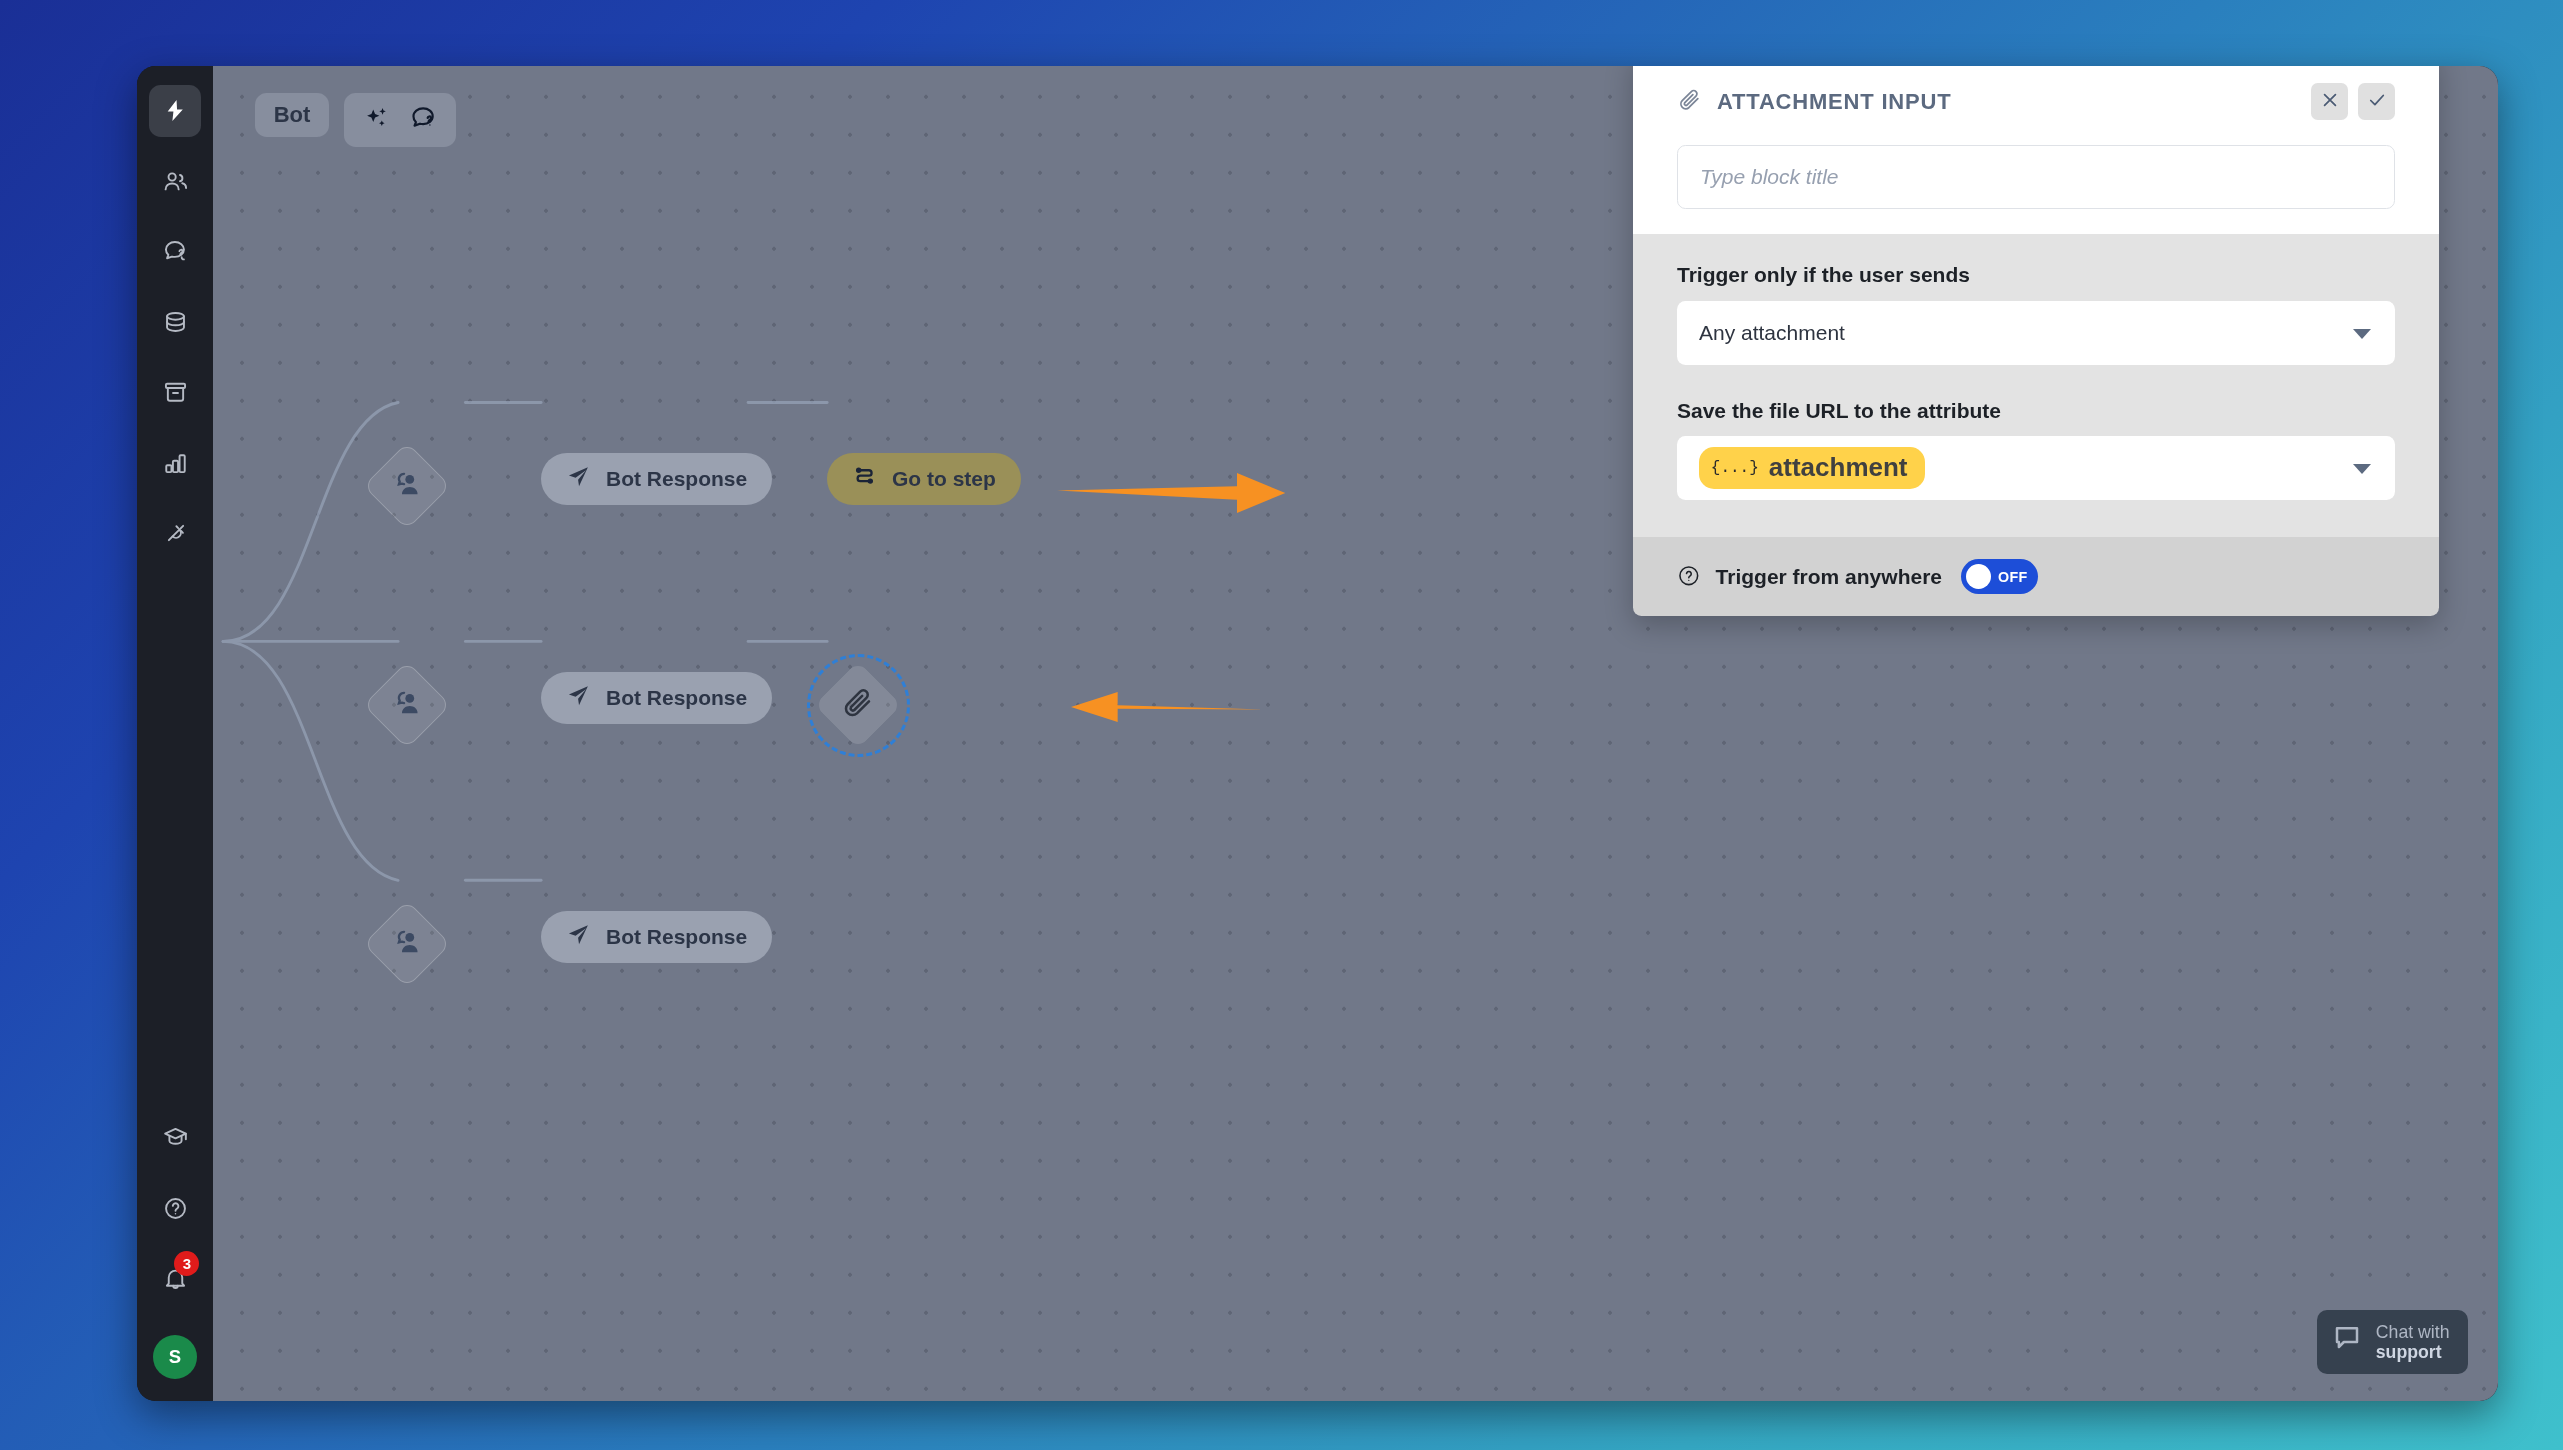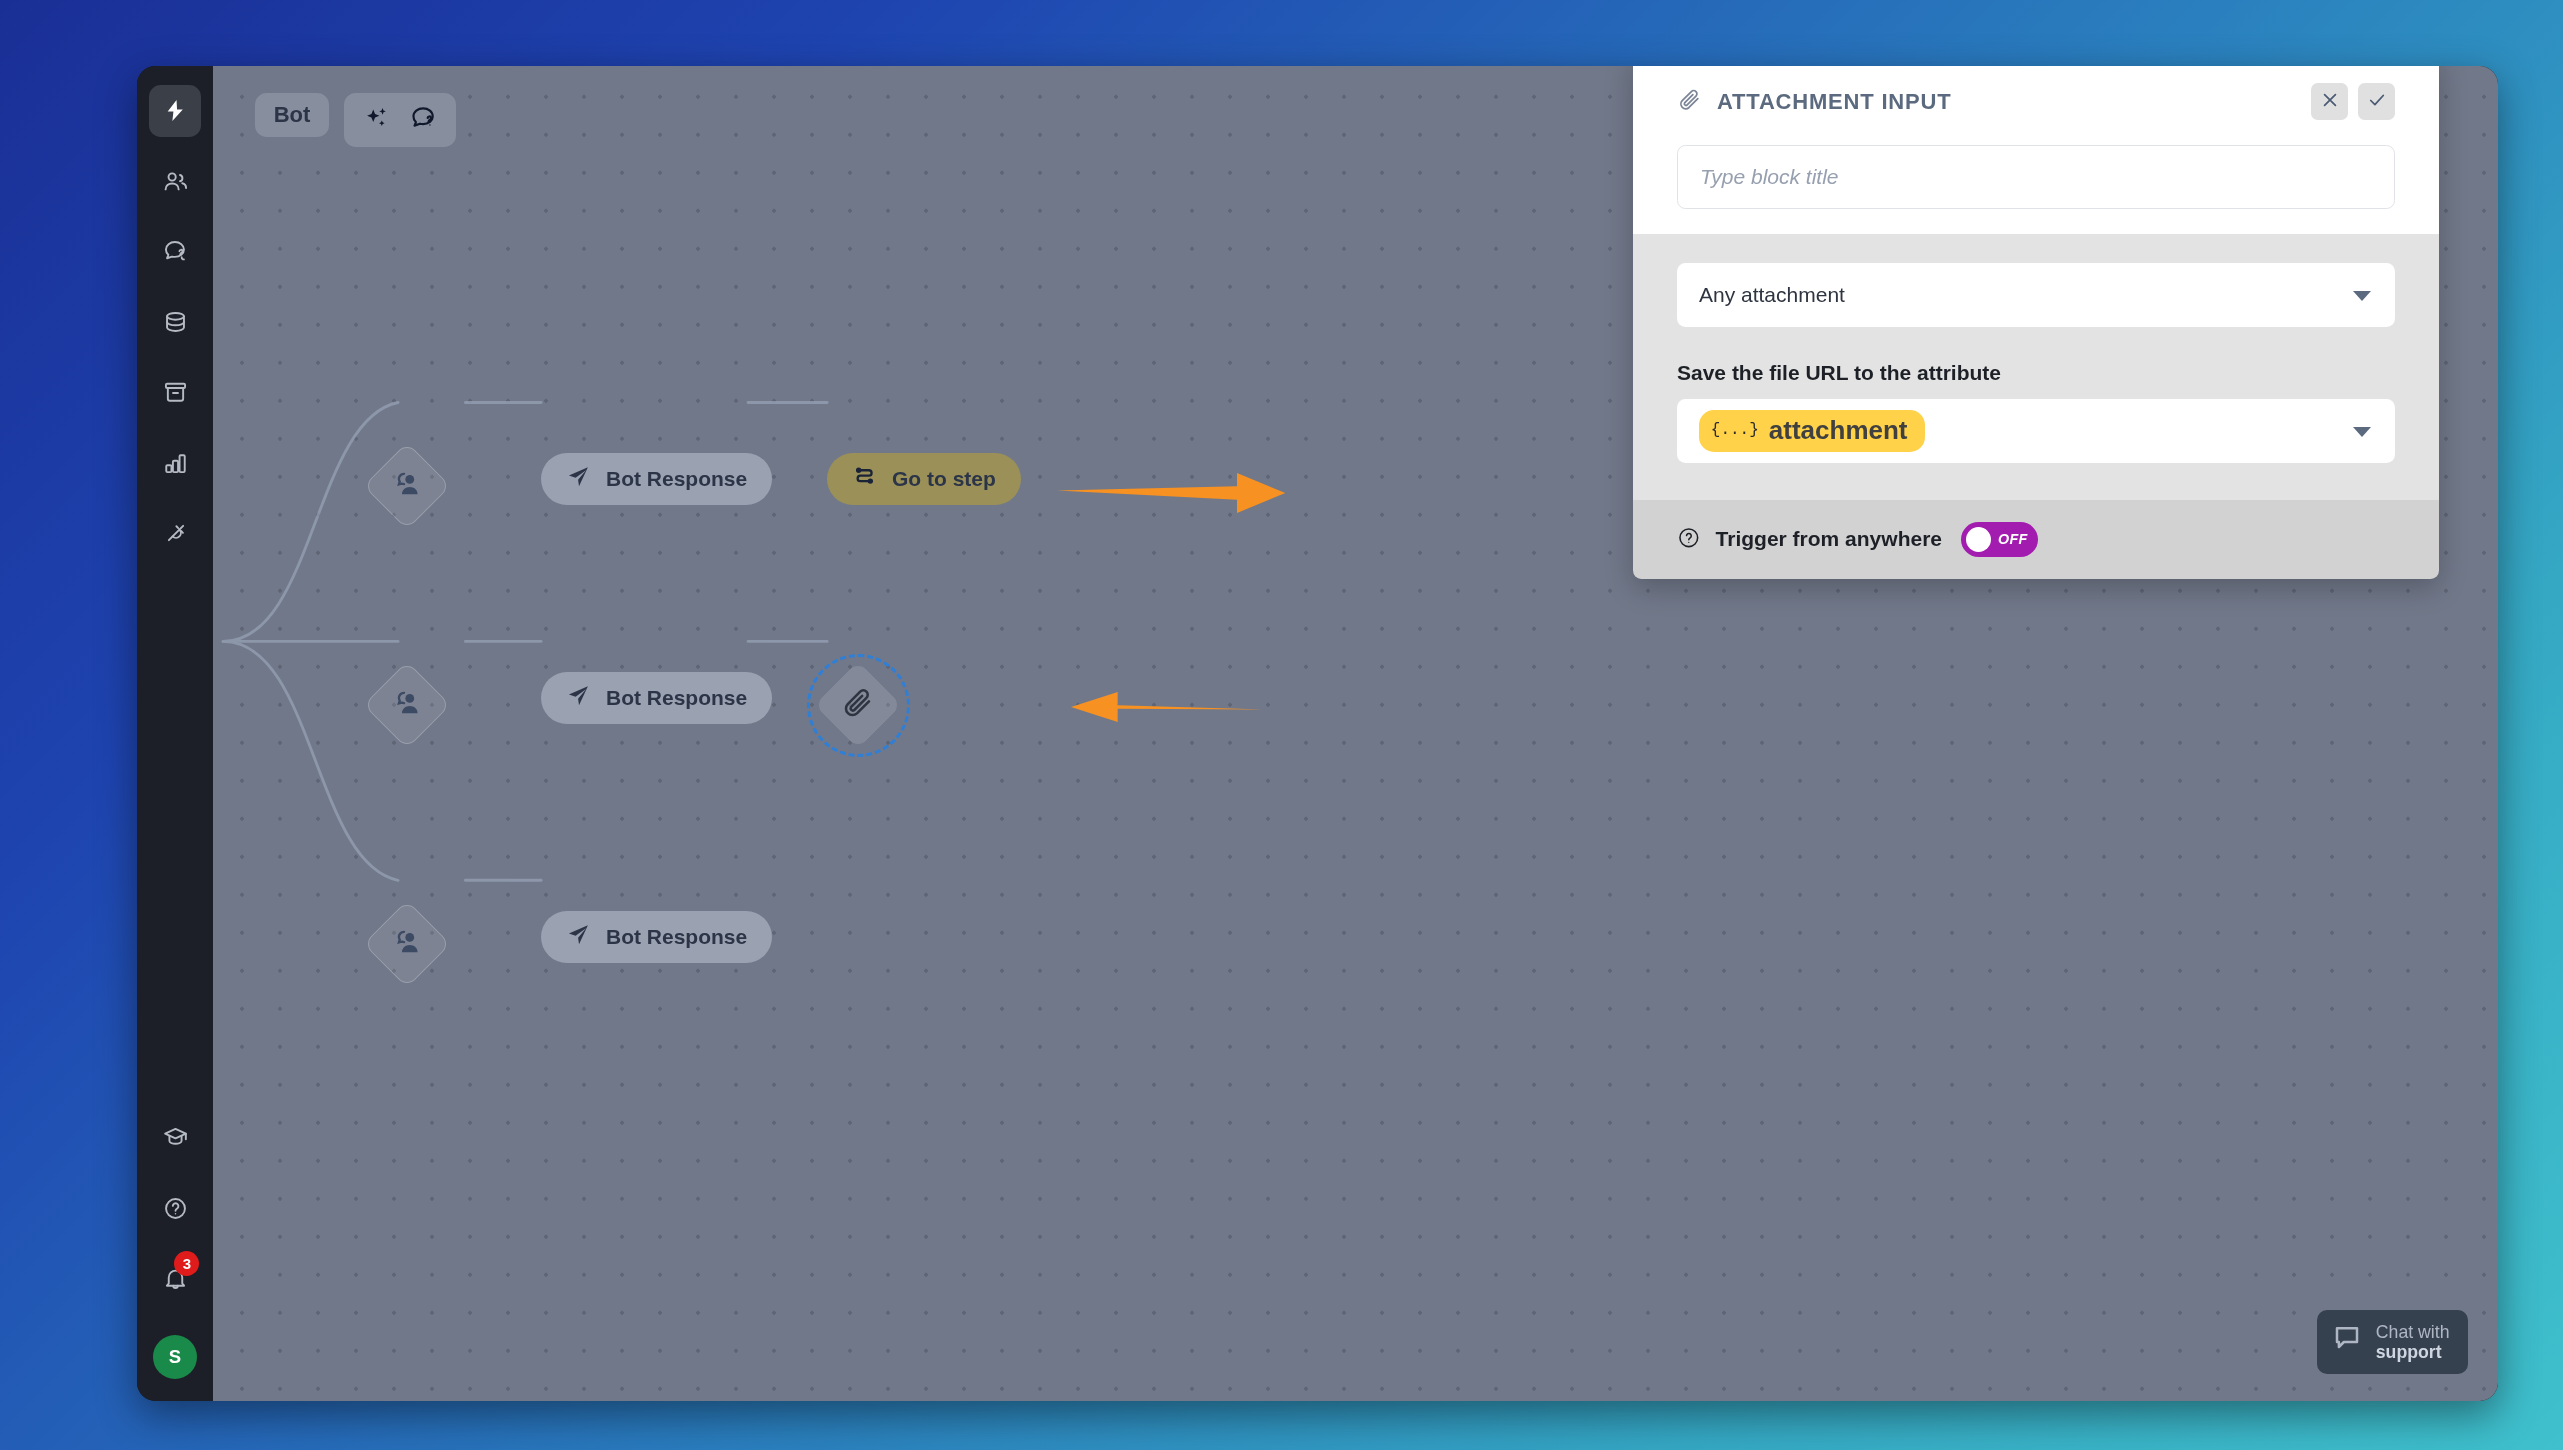--- a/index.html
+++ b/index.html
@@ -189,23 +189,23 @@
     padding:22px 44px;
     display:flex; align-items:center;
   }
   #footer-label {
     color:#1d2127; font-size:21px; font-weight:bold;
     margin-left:15px;
   }
   #toggle {
     margin-left:18.5px;
     width:77px; height:35px; border-radius:17.7px;
-    background:#a21caf;
+    background:#1d4ed8;
     display:flex; align-items:center;
-    padding:0 5px; cursor:pointer; position:relative;font-style:italic;
+    padding:0 5px; cursor:pointer; position:relative;
   }
   #toggle .knob {
     width:25px; height:25px; border-radius:50%;
     background:#fff;
   }
   #toggle .t-label {
     color:#fff; font-size:14.3px; font-weight:bold;
     margin-left:7.6px; letter-spacing:0.3px;
   }
 </style>
@@ -490,20 +490,21 @@
                   <path d="M4.5 12.6l5 5 10-11"></path>
                 </svg>
               </span>
             </button>
           </span>
         </div>
         <input id="block-title-input" type="text" placeholder="Type block title" style="">
       </div>
 
       <div id="panel-body">
+        <div class="field-label">Trigger only if the user sends</div>
         <div class="select">
           <span class="sel-value">Any attachment</span>
           <span class="caret"></span>
         </div>
 
         <div class="field-label second">Save the file URL to the attribute</div>
         <div class="select">
           <span class="attr-tag">
             <span class="braces">{...}</span>
             <span class="attr-name">attachment</span>

